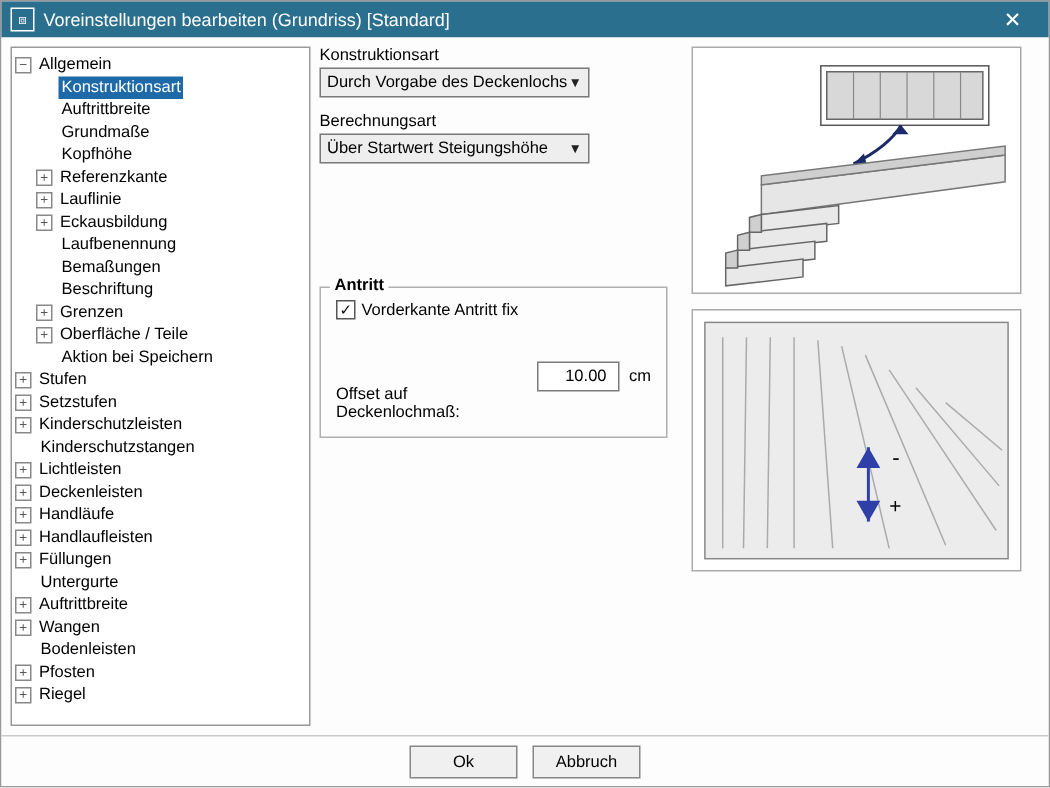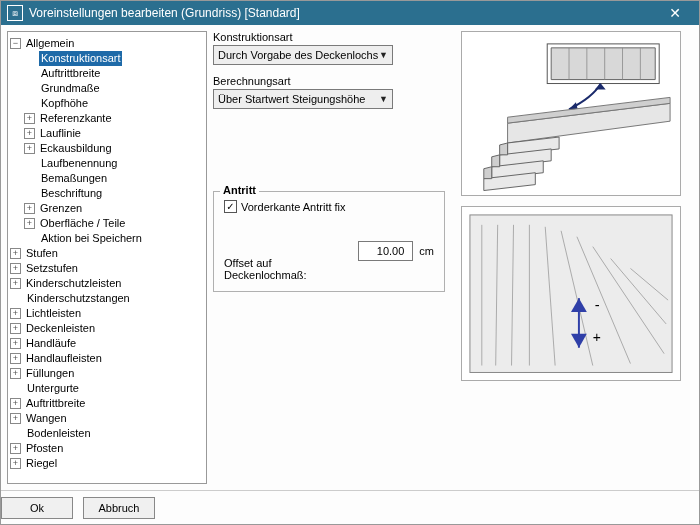--- a/index.html
+++ b/index.html
@@ -27,21 +27,21 @@
   .fieldset { border: 1px solid #b0b0b0; padding: 8px 10px 10px 10px; margin-top: 2px; position:relative; }
   .fieldset-legend { position: absolute; top: -8px; left: 6px; background: #fdfdfd; padding: 0 3px; font-size:11px;font-weight:bold; }
   .check-row { display: flex; align-items: center; margin-bottom: 8px; }
   .check-box { width: 13px; height: 13px; border: 1px solid #555; background:#fff; display:flex; align-items:center; justify-content:center; margin-right:4px; font-size:10px; color:#000; }
   .offset-row { display: flex; align-items: center; gap: 6px; }
   .offset-row .lbl { width: 135px; margin-top: 36px; }
   .num-input { width: 55px; height: 20px; border: 1px solid #7a7a7a; background:#fff; text-align:right; padding: 0 8px; font-size:11px; }
   .unit { font-size:11px; }
   .preview-top { position:absolute; top:0; right:0; width:220px; height:165px; border:1px solid #aaa; background:#fff; }
   .preview-bot { position:absolute; top:175px; right:0; width:220px; height:175px; border:1px solid #aaa; background:#fff; }
-  .footer { height: 34px; border-top: 1px solid #ccc; display:flex; align-items:center; gap:10px; background:#fdfdfd; }
+  .footer { height: 34px; border-top: 1px solid #ccc; display:flex; align-items:center; justify-content:center; gap:10px; background:#fdfdfd; }
   .btn { min-width: 72px; height: 22px; border: 1px solid #888; background: #f0f0f0; font-size:11px; cursor:pointer; }
   svg { display:block; }
   .arrow-btn { cursor:pointer; }
 </style>
 </head>
 <body>
 
 <div class="window">
 
   <div class="titlebar">

